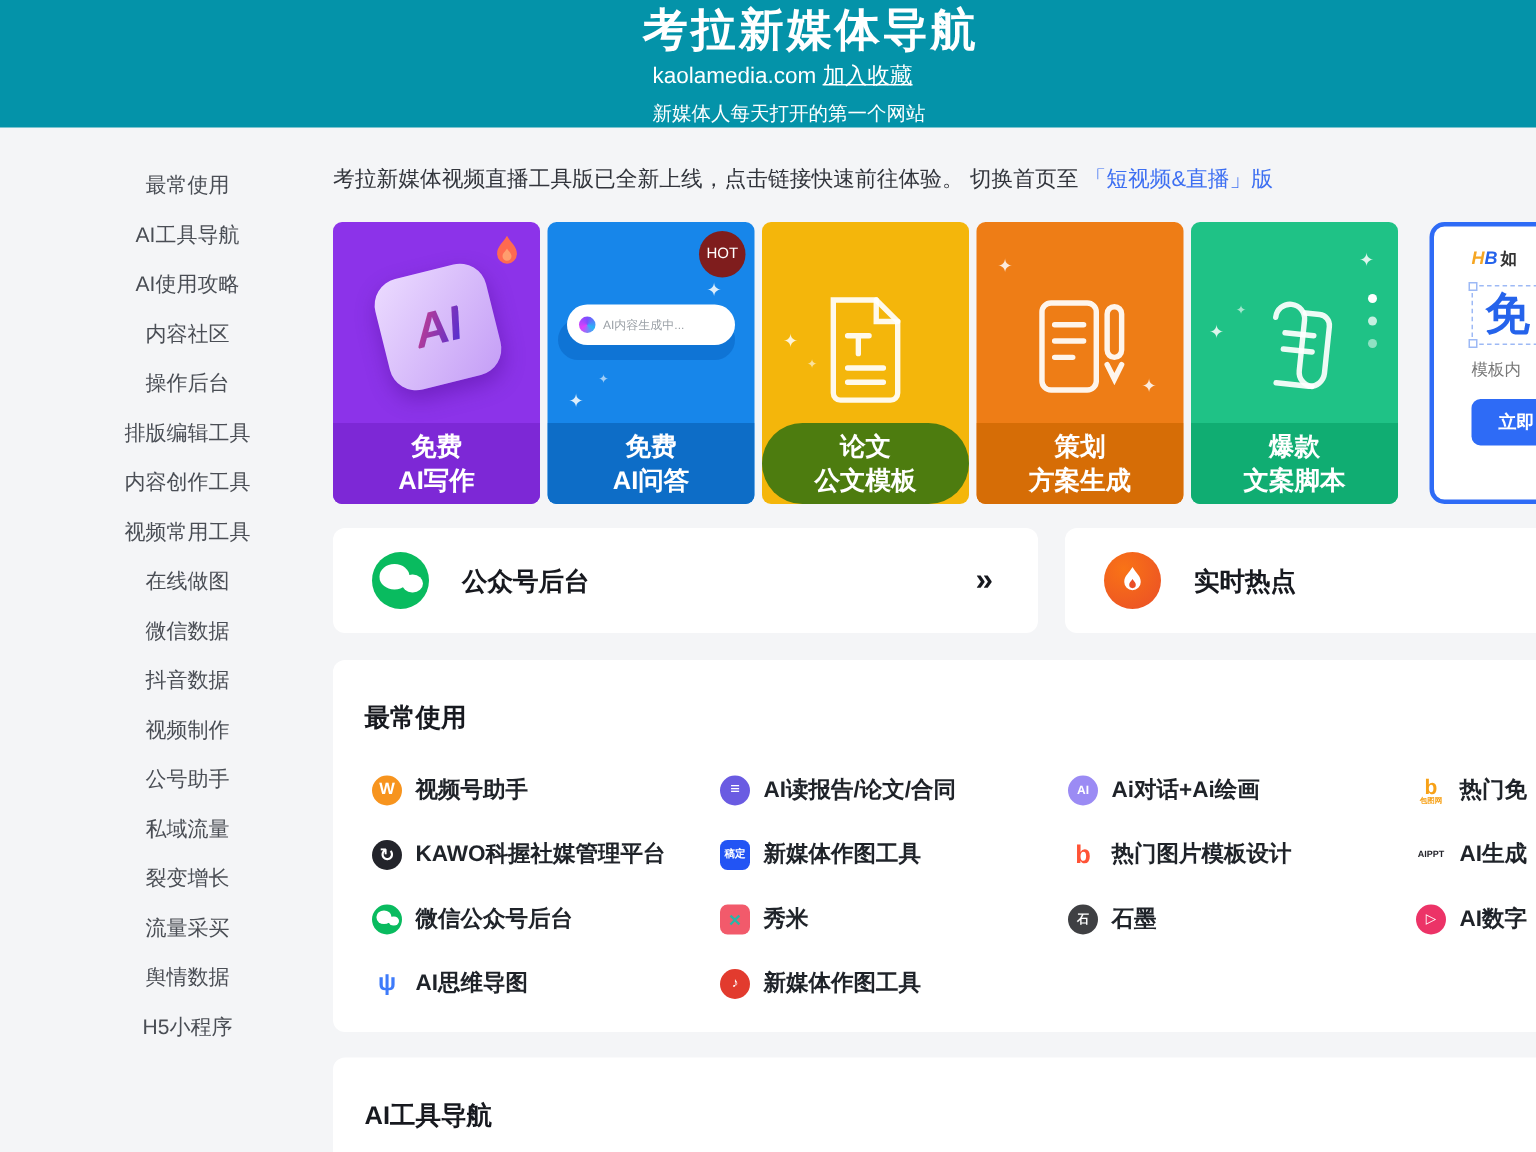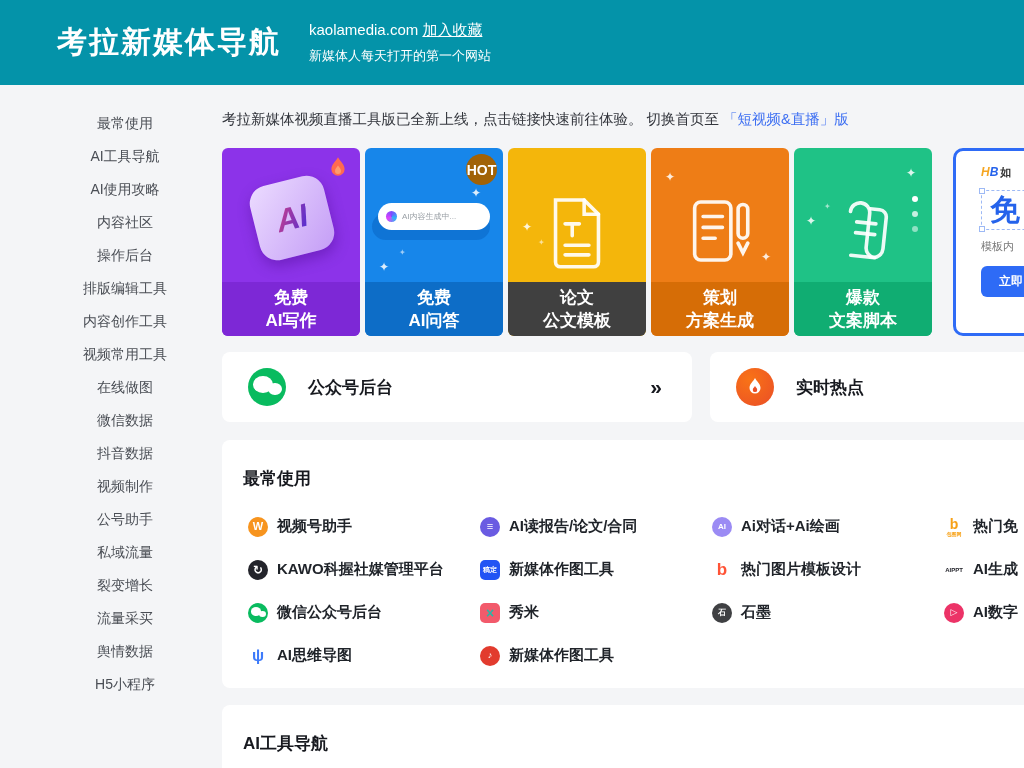--- a/index.html
+++ b/index.html
@@ -4,21 +4,21 @@
 <style>
   * { margin:0; padding:0; box-sizing:border-box; }
   html,body { width:1024px; height:768px; overflow:hidden; }
   body {
     position:relative;
     background:#f4f5f7;
     font-family:"Liberation Sans","DejaVu Sans",sans-serif;
     color:#1f2329;
   }
   
-  .header { position:absolute; top:0; left:0; width:1024px; height:85px; background:#0493a9; display:flex; align-items:center; }
+  .header { position:absolute; top:0; left:0; width:1024px; height:85px; background:#0493a9; display:flex; align-items:center;flex-direction:column; }
   .brand { margin-left:57px; color:#fff; font-size:30px; font-weight:700; letter-spacing:2px; }
   .header-sub { margin-left:28px; color:#fff; }
   .domain-line { font-size:15px; }
   .fav-link { text-decoration:underline; cursor:pointer; }
   .tagline { font-size:13px; margin-top:7px; }
 
   
   .sidebar { position:absolute; top:107px; left:30px; width:190px; }
   .side-item { height:33px; line-height:33px; text-align:center; font-size:14px; color:#4a4e55; cursor:pointer; }
 
@@ -26,37 +26,37 @@
   .main { position:absolute; top:85px; left:222px; width:1200px; height:683px; }
   .notice { position:absolute; top:25px; left:0; font-size:14.5px; color:#32353c; }
   .notice-link { color:#3d6ff2; cursor:pointer; }
 
   
   .cards { position:absolute; top:63px; left:0; display:flex; }
   .pcard { width:138px; height:188px; border-radius:6px; margin-right:5px; position:relative; overflow:hidden; cursor:pointer; flex:none; }
   .pcard .band { position:absolute; bottom:0; left:0; right:0; height:54px; display:flex; flex-direction:column; align-items:center; justify-content:center; color:#fff; font-weight:700; font-size:17px; line-height:23px; }
   .c1 { background:#8c33e9; } .c1 .band { background:#7d28d6; }
   .c2 { background:#1786ea; } .c2 .band { background:#0d6dc7; }
-  .c3 { background:#f4b60b; } .c3 .band { background:#404040; }
+  .c3 { background:#f4b60b; } .c3 .band { background:#4d7c0f;border-radius:27px; }
   .c4 { background:#ee7d16; } .c4 .band { background:#d66d06; }
   .c5 { background:#1fc286; } .c5 .band { background:#10ad72;margin-top:28px; }
 
   .sparkle { position:absolute; color:#fff; font-size:12px; opacity:.85; }
   .sparkle.small { font-size:8px; opacity:.6; }
 
   .flame-svg { position:absolute; top:8px; right:10px; }
 
   .ai-tile { position:absolute; top:32px; left:32px; width:76px; height:76px; border-radius:18px;
     background:linear-gradient(135deg,#ecdcff,#c49df6); transform:rotate(-14deg);
     display:flex; align-items:center; justify-content:center; box-shadow:0 6px 14px rgba(60,0,120,.35); }
   .ai-tile span { font-size:32px; font-weight:800; font-style:italic;
     background:linear-gradient(120deg,#e0427e,#3d2be0); -webkit-background-clip:text; background-clip:text; color:transparent; }
 
-  .hot-badge { position:absolute; top:6px; right:6px; width:31px; height:31px; background:#a16207; border-radius:50%;
-    color:#fff; font-size:14px; font-weight:700; display:flex; align-items:center; justify-content:center; }
+  .hot-badge { position:absolute; top:6px; right:6px; width:31px; height:31px; background:#7f1d1d; border-radius:50%;
+    color:#fff; font-size:10px; font-weight:400; display:flex; align-items:center; justify-content:center; }
   .pill-wrap { position:absolute; top:55px; left:13px; width:112px; }
   .pill { position:relative; z-index:2; width:112px; height:27px; background:#fff; border-radius:14px; display:flex; align-items:center; padding-left:8px; gap:5px; }
   .pill-dot { width:11px; height:11px; border-radius:50%; flex:none;
     background:conic-gradient(#7c4dff,#29b6f6,#e040fb,#7c4dff); }
   .pill-text { font-size:8px; color:#9aa0a6; }
   .pill-shadow { position:absolute; z-index:1; top:10px; left:-6px; width:118px; height:27px; border-radius:14px; background:#0e6fd0; opacity:.8; }
 
   .card-art { position:absolute; top:28px; left:0; width:138px; height:110px; display:flex; align-items:center; justify-content:center; }
   .dots-col { position:absolute; right:14px; top:48px; display:flex; flex-direction:column; gap:9px; }
   .dots-col i { width:6px; height:6px; border-radius:50%; background:#fff; display:block; }

